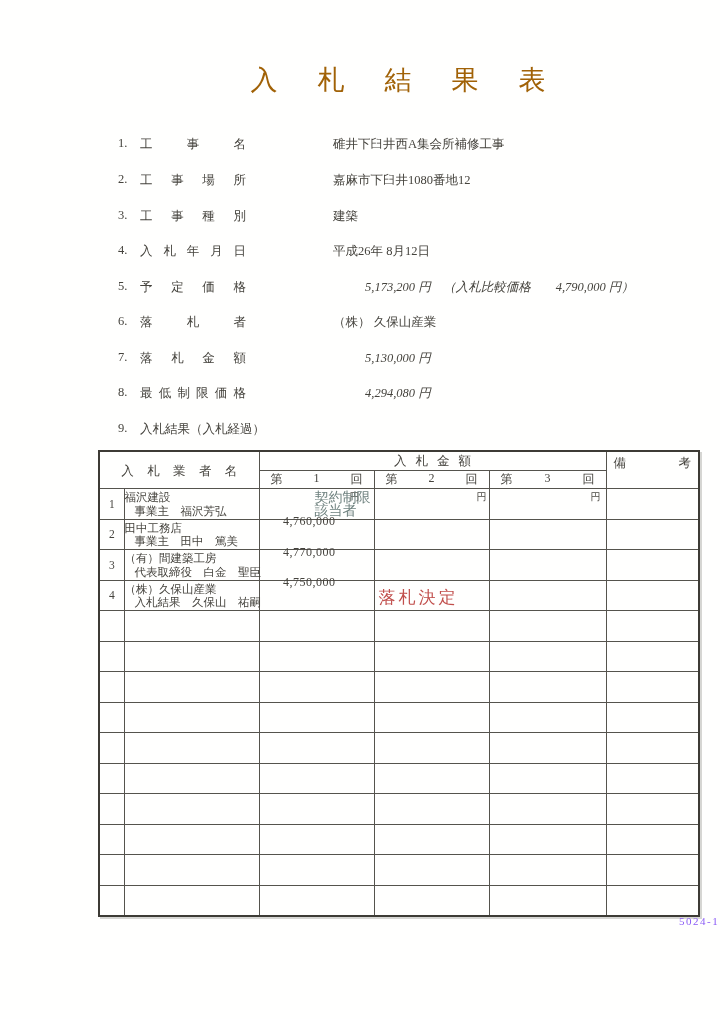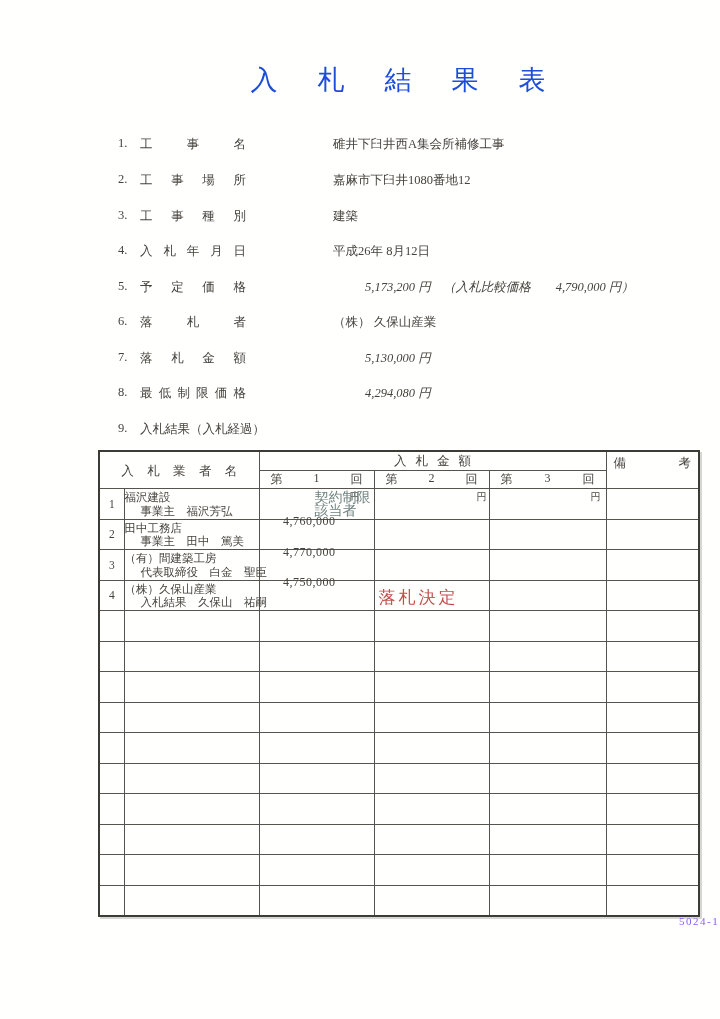--- a/index.html
+++ b/index.html
@@ -9,21 +9,21 @@
     font-family:"Liberation Serif","DejaVu Serif",serif;
     color:#44423c;
     position:relative;
     overflow:hidden;
   }
   .page{position:absolute;inset:0;background:#fffffe;}
 
   
   .doc-title{
     position:absolute;top:62px;left:98px;width:600px;
-    text-align:center;font-size:27px;color:#1d4ed8;
+    text-align:center;font-size:27px;color:#a16207;
     letter-spacing:40px;text-indent:40px;white-space:nowrap;
   }
 
   
   .item{position:absolute;left:0;width:720px;height:17px;font-size:12.5px;color:#45433d;white-space:pre;}
   .item .num{position:absolute;left:118px;top:0;}
   .item .label{position:absolute;left:140px;top:0;width:106px;}
   .item .label-plain{position:absolute;left:140px;top:0;white-space:pre;}
   .item .value{position:absolute;left:333px;top:0;white-space:pre;}
   .item .num-val{left:365px;font-style:italic;}
@@ -49,21 +49,21 @@
 
   .bidder-h{width:116px;margin:2px auto 0;font-size:12.5px;}
   th.th-bidder{vertical-align:middle;text-align:center;}
   .amount-h{display:block;text-align:center;font-size:12.5px;letter-spacing:9px;text-indent:9px;margin-top:1px;}
   .round-h{margin:0 auto;padding:0 11px;font-size:12px;display:flex;justify-content:space-between;}
   .remark-h{margin:3px auto 0;padding:0 7px;font-size:12.5px;display:flex;justify-content:space-between;}
 
   td.c-no{text-align:center;vertical-align:middle;font-size:11.5px;}
   td.c-name{font-size:11.5px;line-height:13.5px;}
   td.c-name .company{margin-top:2px;white-space:pre;}
-  td.c-name .rep{padding-left:16px;white-space:pre;}
+  td.c-name .rep{padding-left:10px;white-space:pre;}
   .amount{position:absolute;right:38px;bottom:20px;font-size:12px;letter-spacing:.5px;}
   .unit{position:absolute;top:1px;font-size:10px;color:#4c4a44;}
   .unit-r1{right:14px;}
   .unit-r2{right:2px;}
   .unit-r3{right:5px;}
   .restrict{position:absolute;left:55px;top:2px;font-size:14px;line-height:13px;color:#6f827f;white-space:nowrap;}
   .stamp{position:absolute;left:4px;top:5px;font-size:17px;letter-spacing:3px;color:#c14f4c;white-space:nowrap;}
 
   
   .page-number{position:absolute;left:679px;top:915px;font-size:11px;letter-spacing:1.5px;color:#8b5cf6;}

